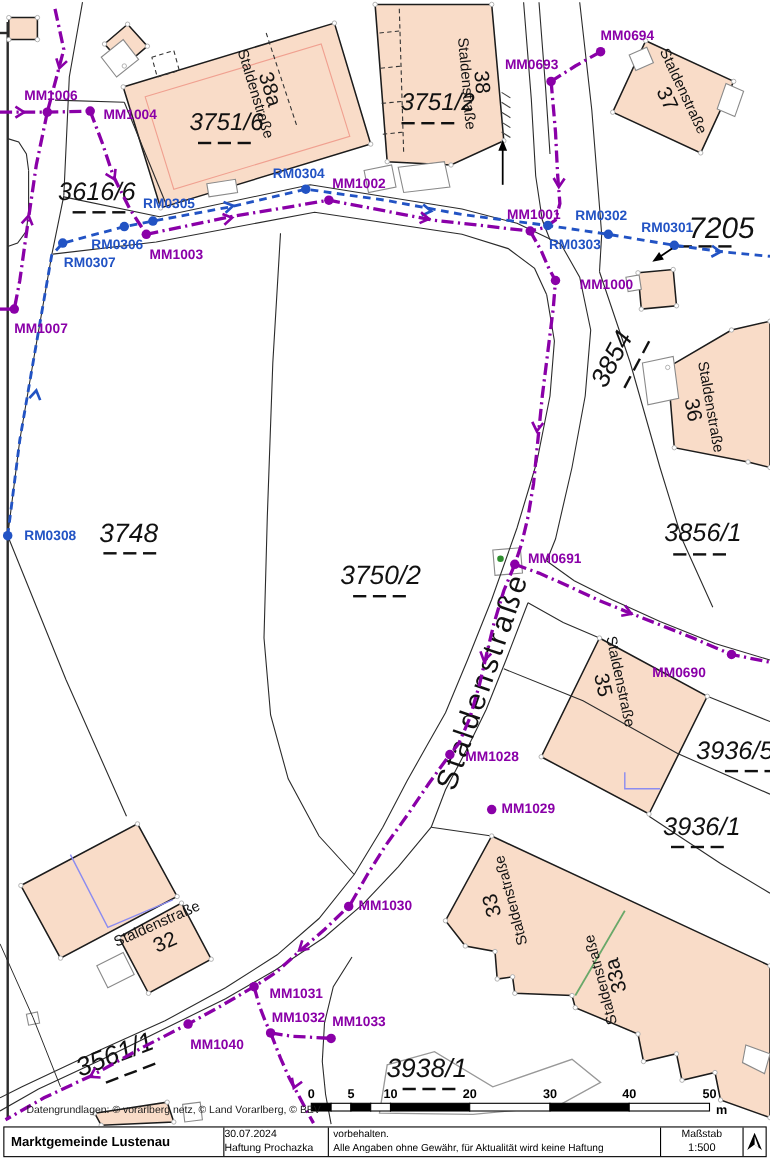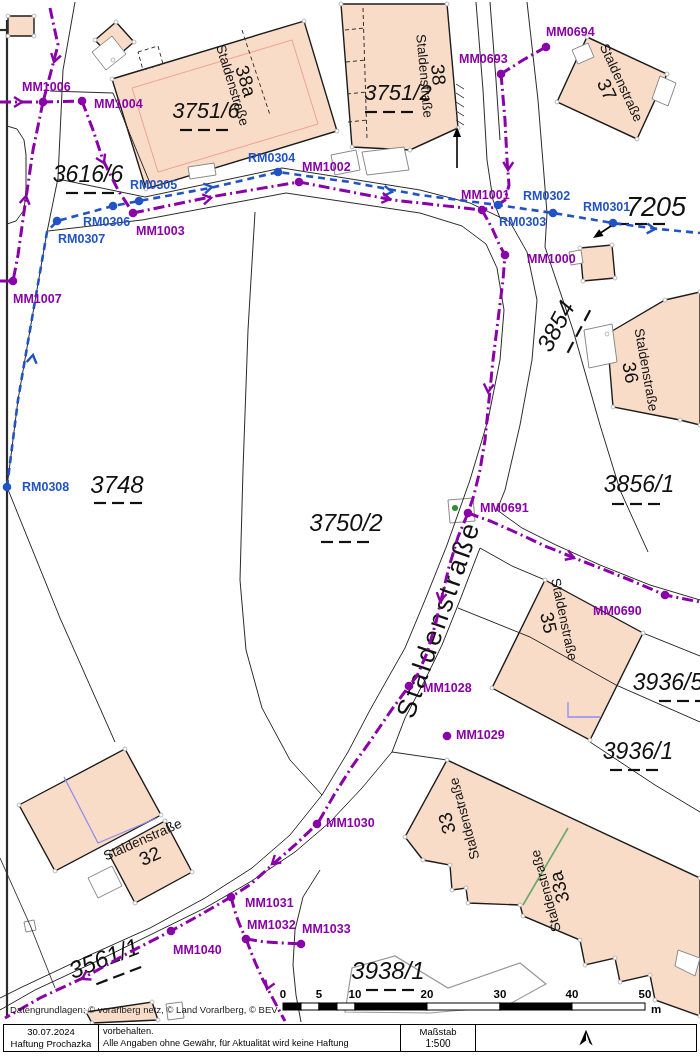--- a/index.html
+++ b/index.html
@@ -1,25 +1,25 @@
 <!DOCTYPE html>
 <html><head>
 <meta charset="utf-8">
 <style>
   html,body{margin:0;padding:0;background:#fff;}
   #page{position:relative;width:700px;height:1056px;background:#fff;overflow:hidden;
         font-family:"Liberation Sans",sans-serif;}
   #map-svg{position:absolute;left:0;top:0;}
-  #attribution{position:absolute;left:10px;top:1004px;font-size:9.5px;color:#1a1a1a;}
+  #attribution{position:absolute;left:24px;top:1004px;font-size:9.5px;color:#1a1a1a;}
   #footer{position:absolute;left:3px;top:1024px;width:692px;height:26px;
           border:1.5px solid #000;display:flex;align-items:stretch;background:#fff;}
   .fcell{border-right:1.3px solid #000;display:flex;flex-direction:column;justify-content:center;overflow:hidden;}
   .fcell:last-child{border-right:none;}
   #fc1{width:193px;font-weight:bold;font-size:12px;padding-left:6px;}
-  #fc2{width:94px;text-align:center;font-size:9.5px;line-height:1.25;}
+  #fc2{width:94px;font-size:9.5px;line-height:1.25;}
   #fc3{width:297px;font-size:9.2px;line-height:1.3;padding-left:4px;}
   #fc4{width:74px;text-align:center;font-size:9.5px;line-height:1.1;}
   #fc4 .big{font-size:10px;}
   #fc5{flex:1;display:flex;align-items:center;justify-content:center;}
   text{font-family:"Liberation Sans",sans-serif;}
 </style>
 </head>
 <body>
 
 <div id="page">
@@ -326,20 +326,23 @@
       <text x="319" y="998" fill="#000" font-size="11.5" font-weight="bold" text-anchor="middle">5</text>
       <text x="355" y="998" fill="#000" font-size="11.5" font-weight="bold" text-anchor="middle">10</text>
       <text x="427" y="998" fill="#000" font-size="11.5" font-weight="bold" text-anchor="middle">20</text>
       <text x="500" y="998" fill="#000" font-size="11.5" font-weight="bold" text-anchor="middle">30</text>
       <text x="572" y="998" fill="#000" font-size="11.5" font-weight="bold" text-anchor="middle">40</text>
       <text x="645" y="998" fill="#000" font-size="11.5" font-weight="bold" text-anchor="middle">50</text>
       <text x="651" y="1013" fill="#000" font-size="11.5" font-weight="bold">m</text>
     </svg>
   <div id="attribution">Datengrundlagen: © vorarlberg netz, © Land Vorarlberg, © BEV</div>
   <div id="footer">
+    <div class="fcell" id="fc1">
+      <span>Marktgemeinde Lustenau</span>
+    </div>
     <div class="fcell" id="fc2">
       <div>30.07.2024</div>
       <div>Haftung Prochazka</div>
     </div>
     <div class="fcell" id="fc3">
       <div>Nicht rechtsverbindlicher Ausdruck. Druck-, Satzfehler u. Änderungen vorbehalten.</div>
       <div>Alle Angaben ohne Gewähr, für Aktualität wird keine Haftung übernommen.</div>
     </div>
     <div class="fcell" id="fc4">
       <div>Maßstab</div>

